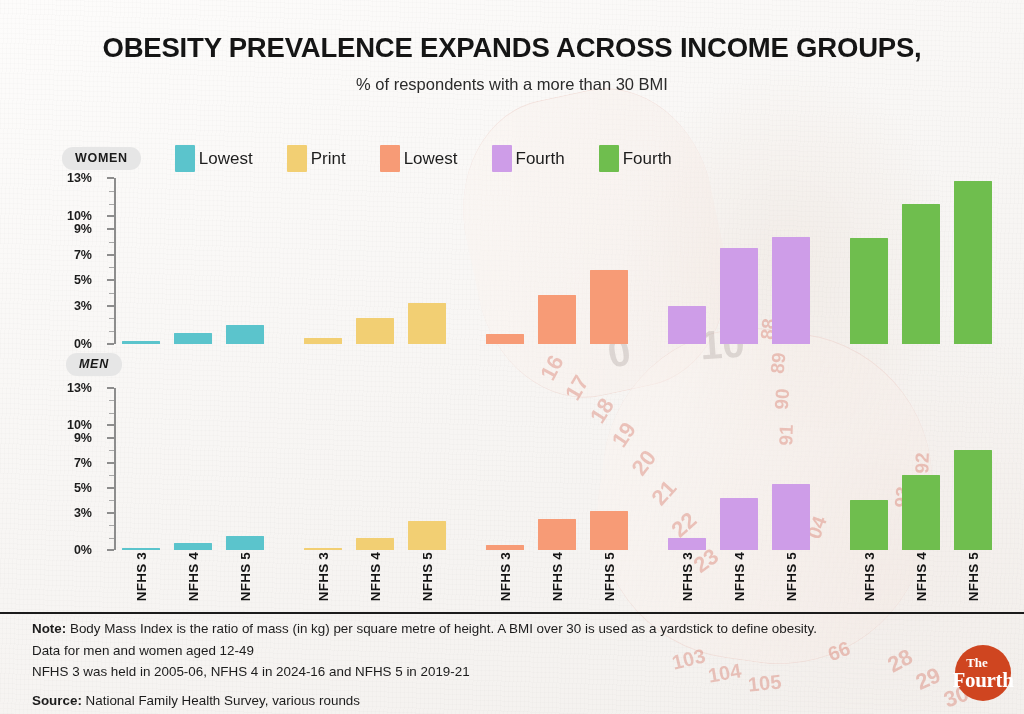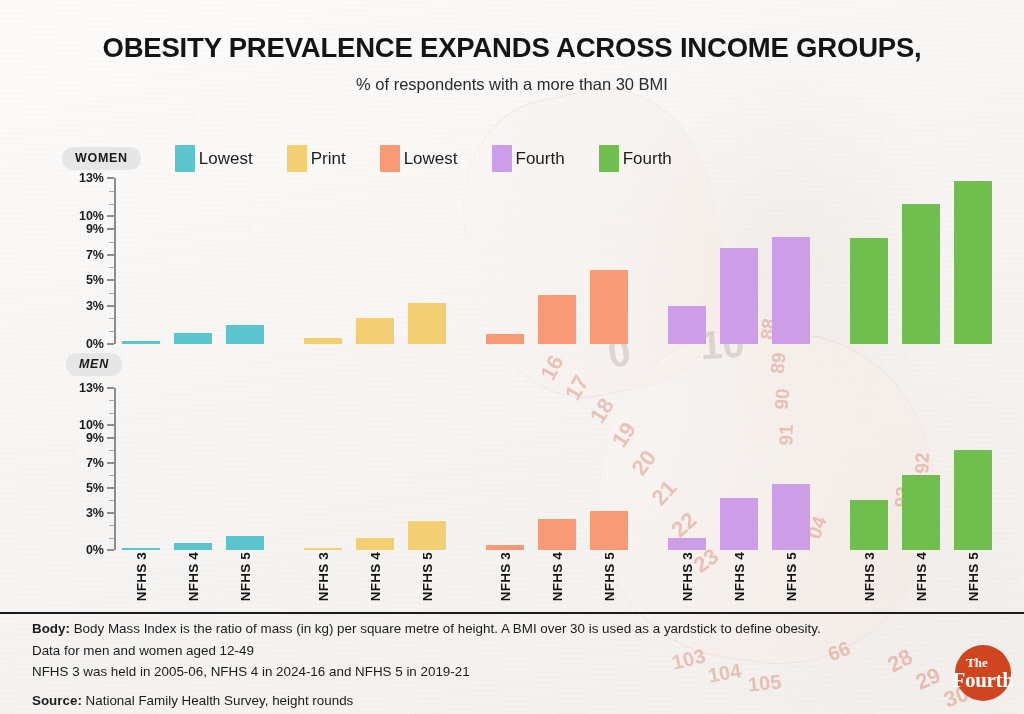--- a/index.html
+++ b/index.html
@@ -131,21 +131,21 @@
 
   .axis-labels {
     position: absolute;
     left: 0;
     top: 0;
     width: 46px;
     height: 100%;
   }
   .ytick-label {
     position: absolute;
-    right: 4px;
+    right: 16px;
     transform: translateY(-50%);
     font-size: 12.5px;
     font-weight: 700;
     color: #1c1c1c;
     white-space: nowrap;
   }
   .axis-line {
     position: absolute;
     left: 52px;
     top: 0;
@@ -423,28 +423,28 @@
       <div class="xlabel" style="left: 616px;">NFHS 4</div>
       <div class="xlabel" style="left: 668px;">NFHS 5</div>
       <div class="xlabel" style="left: 746px;">NFHS 3</div>
       <div class="xlabel" style="left: 798px;">NFHS 4</div>
       <div class="xlabel" style="left: 850px;">NFHS 5</div>
     </div>
 
   <div class="rule"></div>
   <div class="footer">
     <div class="foot-line">
-      <b>Body:</b>
+      <b>Note:</b>
       <span>Body Mass Index is the ratio of mass (in kg) per square metre of height. A BMI over 30 is used as a yardstick to define obesity.</span>
     </div>
     <div class="foot-line">Data for men and women aged 12-49</div>
     <div class="foot-line">NFHS 3 was held in 2005-06, NFHS 4 in 2024-16 and NFHS 5 in 2019-21</div>
     <div class="foot-line foot-source">
       <b>Source:</b>
-      <span>National Family Health Survey, height rounds</span>
+      <span>National Family Health Survey, various rounds</span>
     </div>
   </div>
 
   <div class="logo">
     <div class="logo-the">The</div>
     <div class="logo-print">Fourth</div>
   </div>
 
 </div>
 

